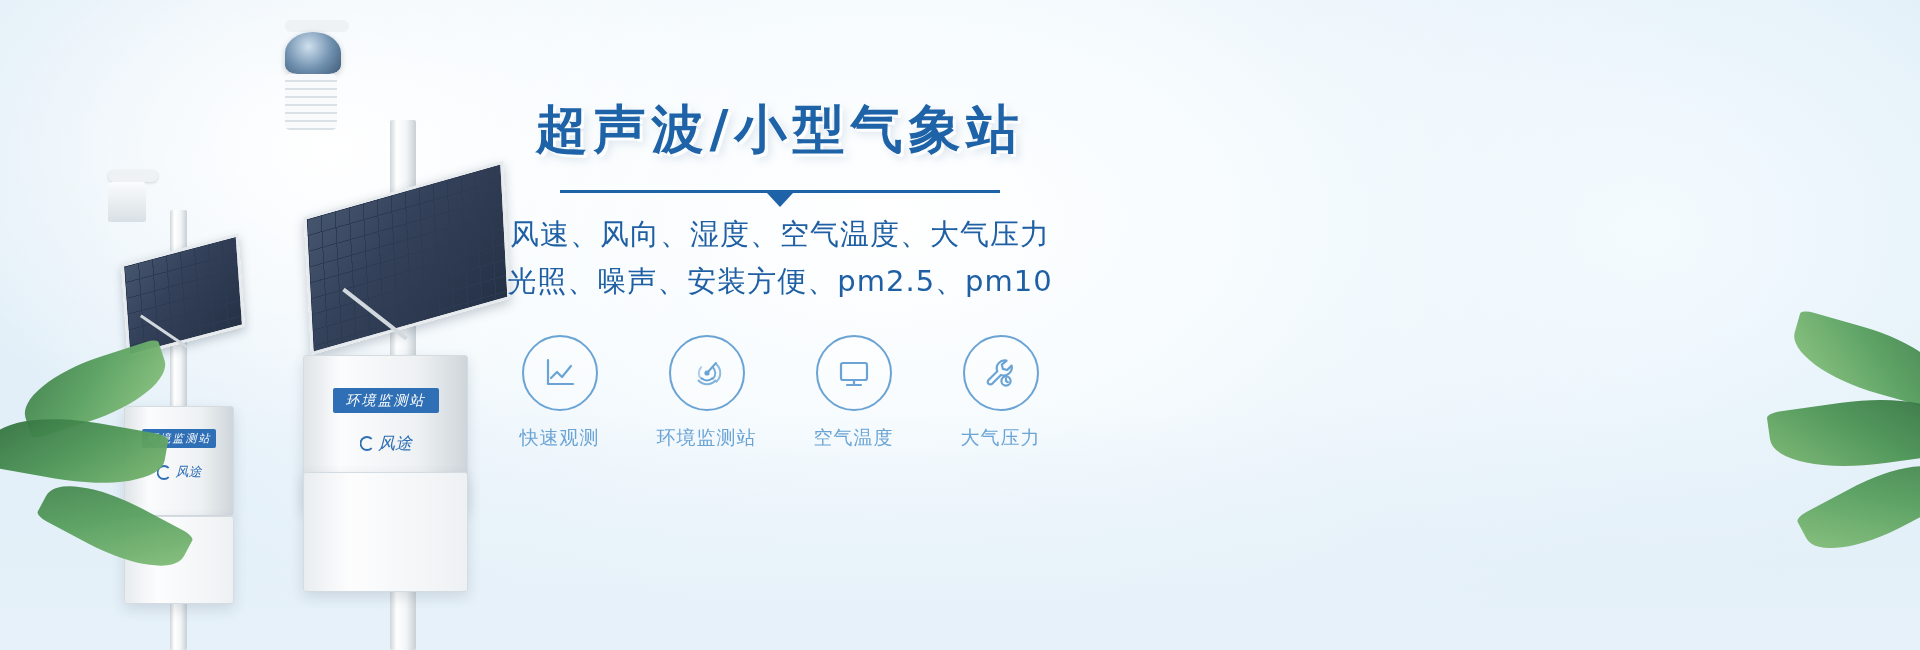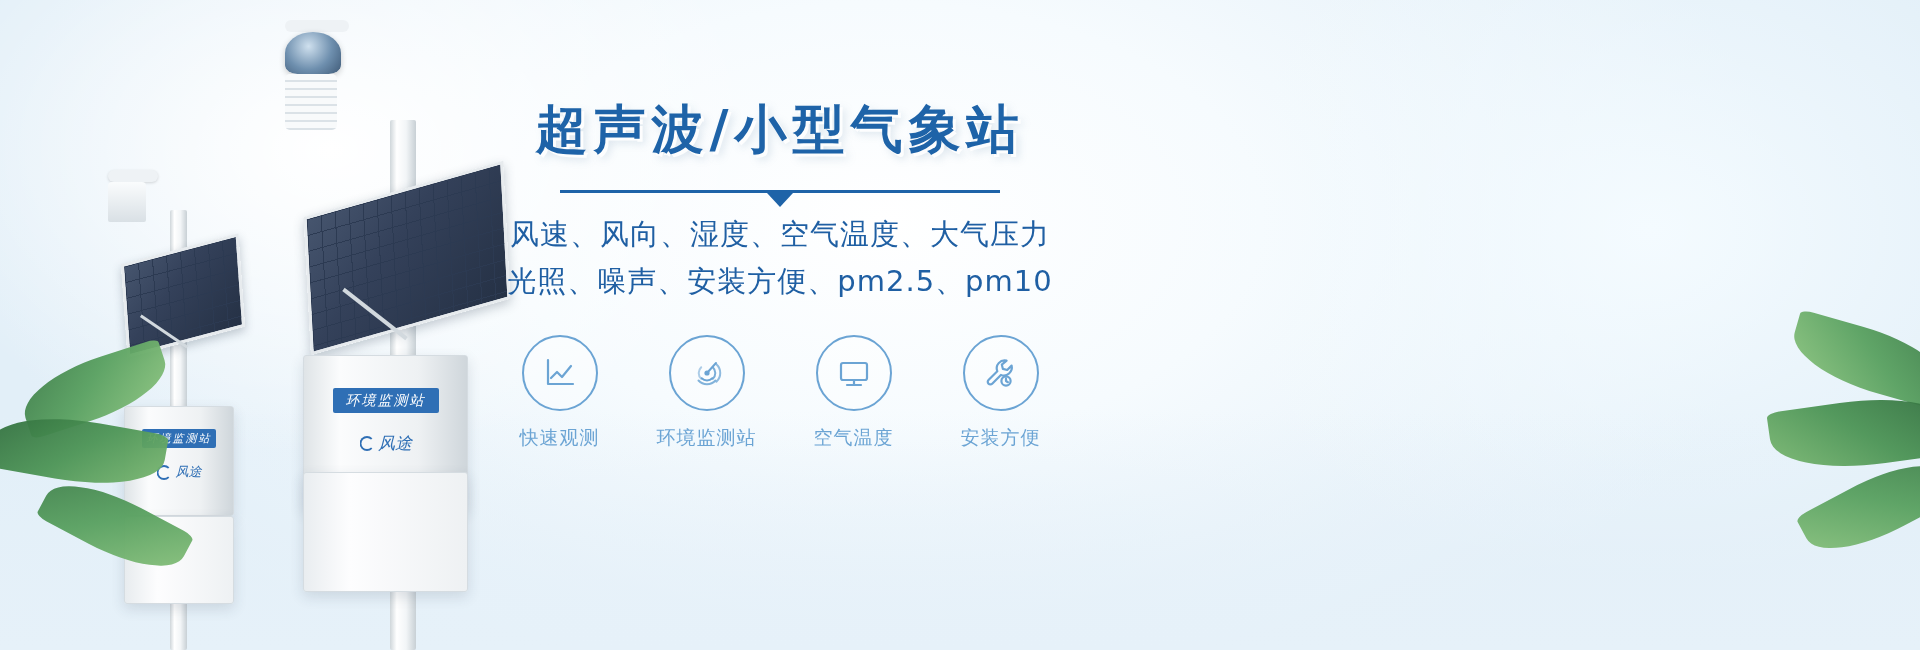--- a/index.html
+++ b/index.html
@@ -247,18 +247,18 @@
       <div class="feat">
         <div class="circle">
           <span>
             <svg width="40" height="40" viewBox="0 0 40 40" fill="none" stroke="#6ba4d4" stroke-width="2.2" stroke-linecap="round" stroke-linejoin="round">
               <path d="M25.6 7.6 a8 8 0 0 0 -9.3 10.7 L7.5 27 a2.6 2.6 0 0 0 3.7 3.7 l8.7 -8.8 a8 8 0 0 0 10.7 -9.3 l-4.4 4.4 -4.3 -1.1 -1.1 -4.3 z"></path>
               <circle cx="25" cy="28" r="4.6"></circle>
               <path d="M25 25.4 v2.6 l1.9 1.2"></path>
             </svg>
           </span>
         </div>
-        <div class="flabel">安装方便</div>
+        <div class="flabel">大气压力</div>
       </div>
 
     </div>
   </div>
 </div>
 
 </body></html>

